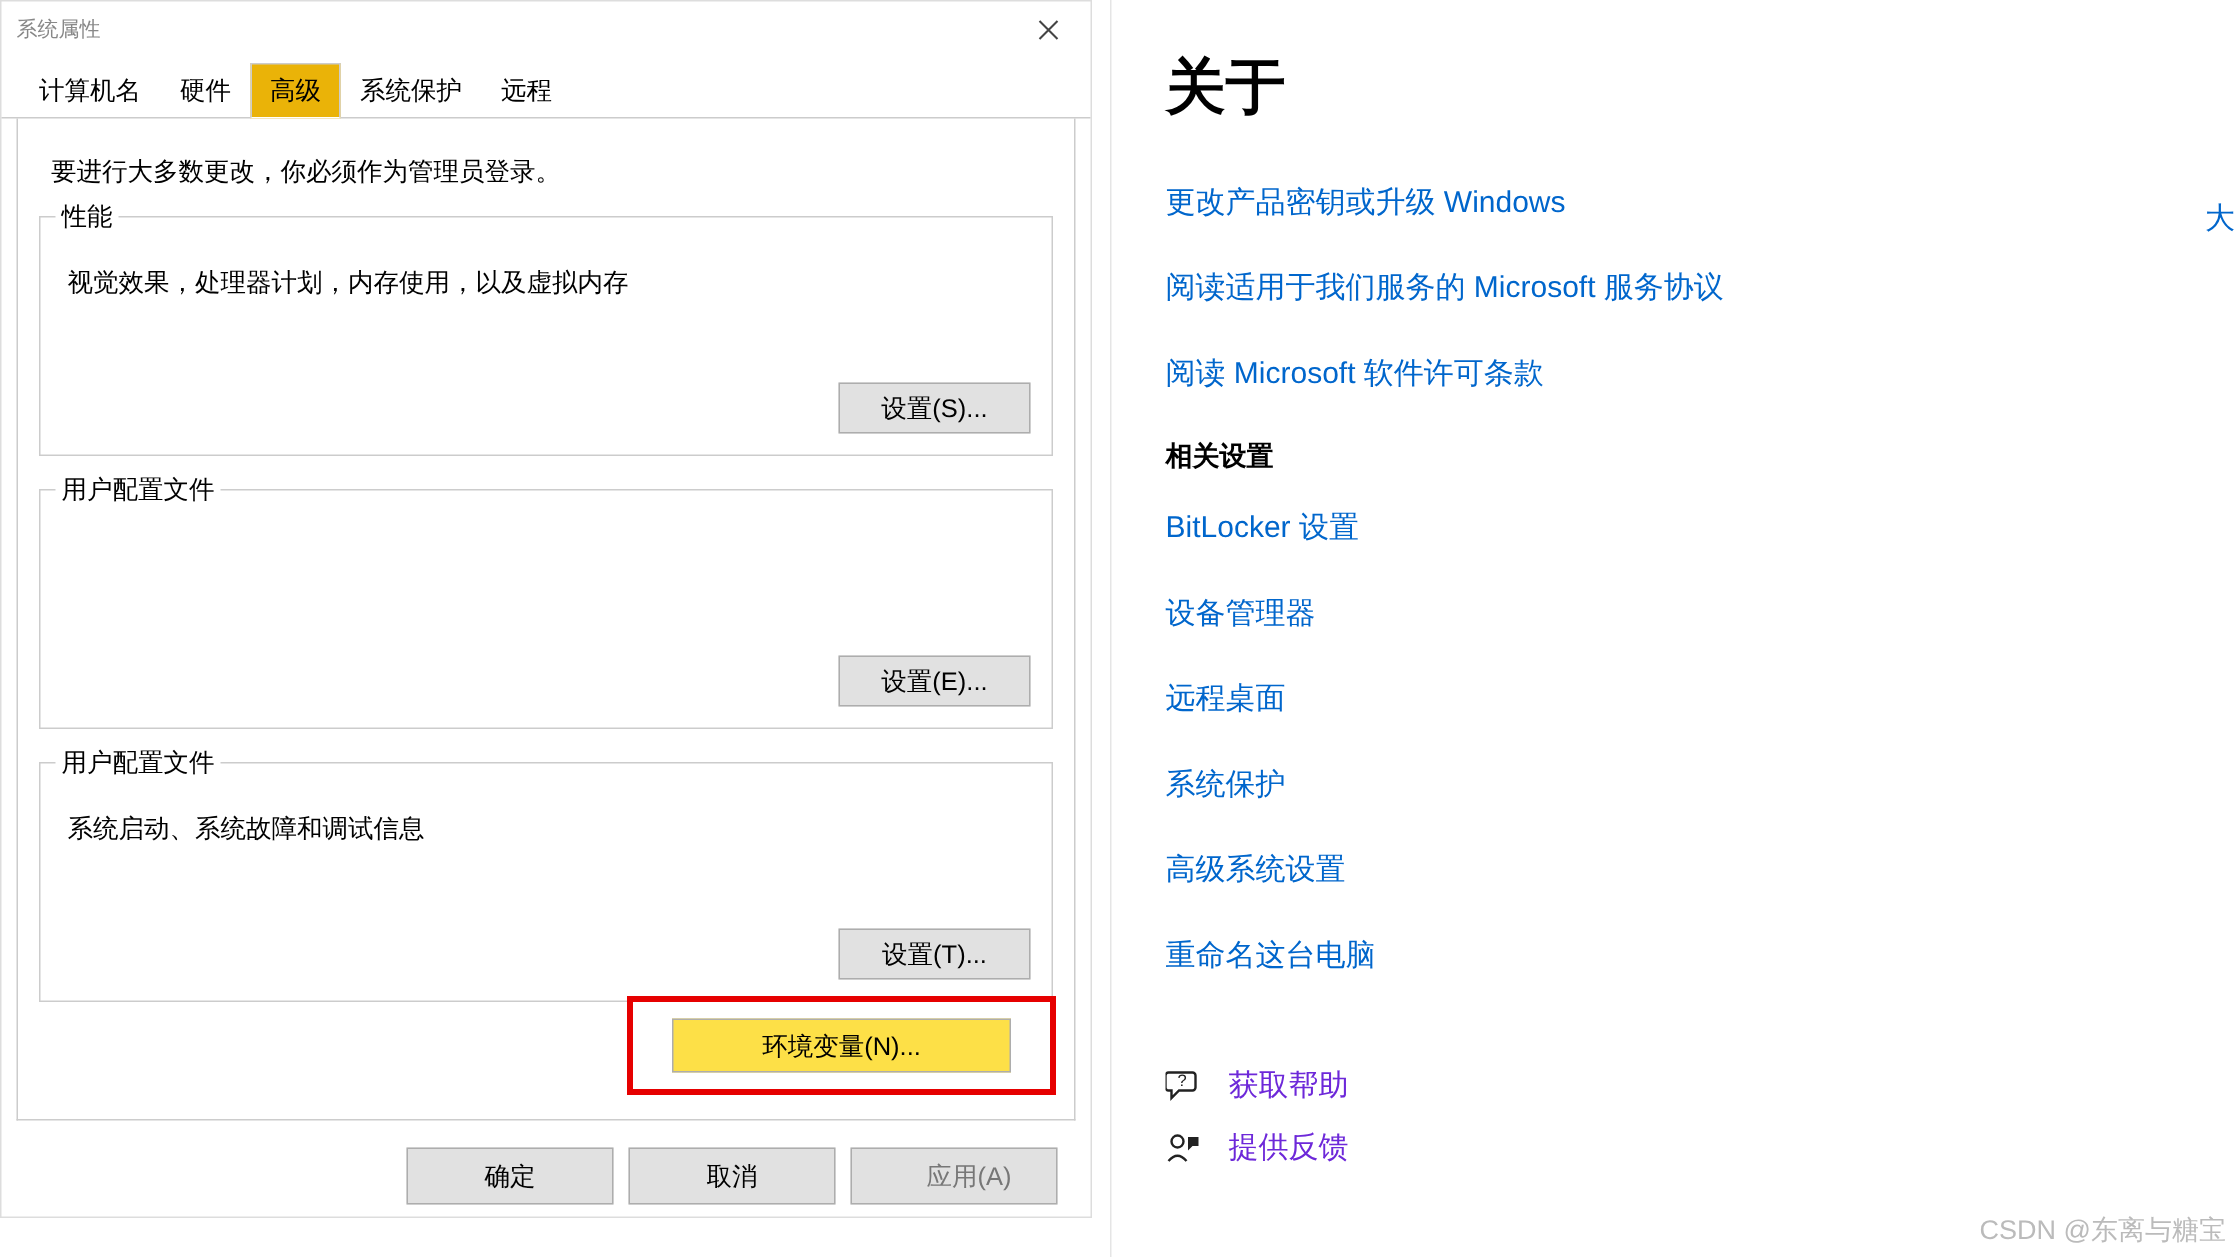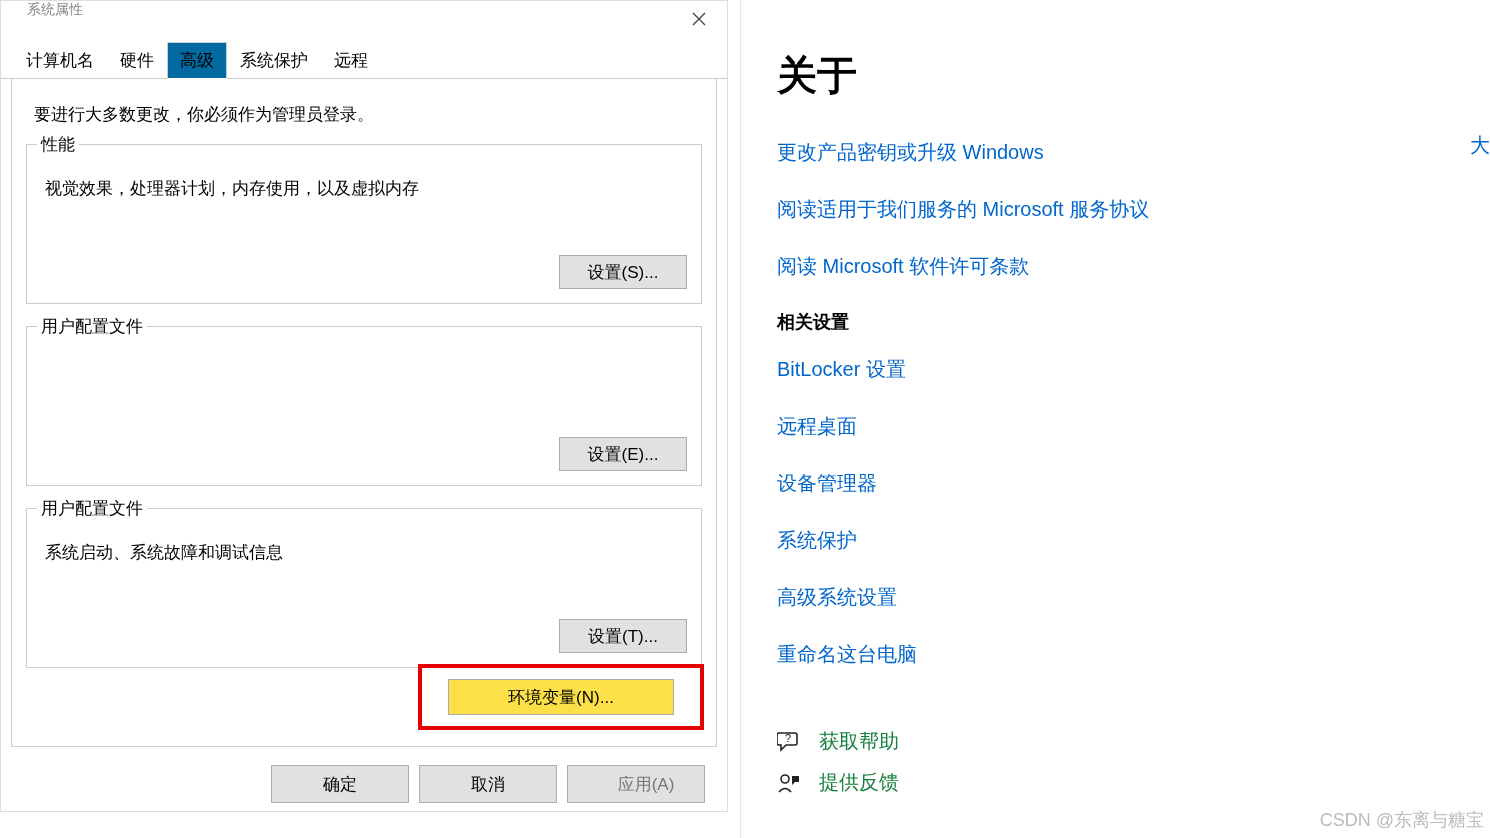--- a/index.html
+++ b/index.html
@@ -14,25 +14,24 @@
     
     .dialog {
       position: absolute;
       left: 0; top: 0;
       width: 728px; height: 812px;
       background: #fff;
       border: 1px solid #ddd;
     }
     .titlebar {
       height: 38px;
-      display: flex; align-items: flex-start;
+      display: flex; align-items: center;
       padding: 0 10px;
       font-size: 14px;
       color: #888;
-      margin-left: 16px;
     }
     .titlebar .close {
       margin-left: auto;
       width: 36px; height: 36px;
       display: flex; align-items: center; justify-content: center;
       font-size: 18px; color: #555;
       cursor: pointer;
     }
     .tabrow {
       display: flex;
@@ -41,21 +40,21 @@
       padding-left: 12px;
       border-bottom: 1px solid #ccc;
       font-size: 17px;
     }
     .tab {
       padding: 6px 12px;
       border: 1px solid transparent;
       margin-bottom: -1px;
       cursor: pointer;
     }
-    .tab.active { border: 1px solid #ccc; border-bottom: 1px solid #fff; background: #0369a1; margin-top: 36px; }
+    .tab.active { border: 1px solid #ccc; border-bottom: 1px solid #fff; background: #eab308; margin-top: 36px; }
     .tabbody {
       border: 1px solid #ccc;
       border-top: none;
       margin: 0 10px 10px 10px;
       padding: 20px 14px 20px 14px;
       height: 668px;
       position: relative;
     }
     .intro { font-size: 17px; margin: 4px 0 18px 8px; }
     .group {
@@ -105,21 +104,21 @@
     .dlgfooter .winbtn { width: 138px; height: 38px; }
     .dlgfooter .winbtn.disabled { color: #777; padding-left: 20px; }
 
     
     .settings {
       position: absolute;
       left: 740px; top: 0;
       width: 750px; height: 838px;
       background: #fff;
       border-left: 1px solid #e5e5e5;
-      padding: 48px 0 0 36px;
+      padding: 30px 0 0 36px;
     }
     .scrolltrack {
       position: absolute; left: 740px; top: 4px;
       width: 8px; height: 560px;
       background: #c2c2c2;
       border-radius: 4px;
     }
     .settings h1 {
       font-size: 40px; font-weight: 600;
       margin-bottom: 36px;
@@ -137,21 +136,21 @@
       margin-top: 28px; margin-bottom: 22px;
     }
     .helprow {
       display: flex; align-items: center; gap: 18px;
       margin-bottom: 14px;
     }
     .helprow .hicon {
       width: 24px; height: 24px;
       display: flex; align-items: center; justify-content: center;
     }
-    .helprow a { color: #15803d; font-size: 20px; text-decoration: none; cursor: pointer; }
+    .helprow a { color: #6d28d9; font-size: 20px; text-decoration: none; cursor: pointer; }
     .watermark {
       position: absolute; right: 6px; bottom: 6px;
       color: #bbb; font-size: 18px;
     }
     .cutchar {
       position: absolute; right: 0; top: 132px;
       color: #0066cc; font-size: 20px;
     }
   </style>
 </head>
@@ -212,22 +211,22 @@
 <div class="settings">
   <h1>关于</h1>
 
   <a class="link">更改产品密钥或升级 Windows</a>
   <a class="link">阅读适用于我们服务的 Microsoft 服务协议</a>
   <a class="link">阅读 Microsoft 软件许可条款</a>
 
   <h2>相关设置</h2>
 
   <a class="link">BitLocker 设置</a>
+  <a class="link">设备管理器</a>
   <a class="link">远程桌面</a>
-  <a class="link">设备管理器</a>
   <a class="link">系统保护</a>
   <a class="link">高级系统设置</a>
   <a class="link" style="margin-bottom:60px">重命名这台电脑</a>
 
   <div class="helprow">
     <span class="hicon">
       <svg width="24" height="22" viewBox="0 0 24 22">
           <path d="M2 2 h16 a2 2 0 0 1 2 2 v8 a2 2 0 0 1 -2 2 h-9 l-5 5 v-5 h-2 a2 2 0 0 1 -2 -2 v-8 a2 2 0 0 1 2 -2 z" fill="none" stroke="#222" stroke-width="1.6"></path>
           <text x="11" y="11" text-anchor="middle" font-size="11" fill="#222">?</text>
         </svg>

